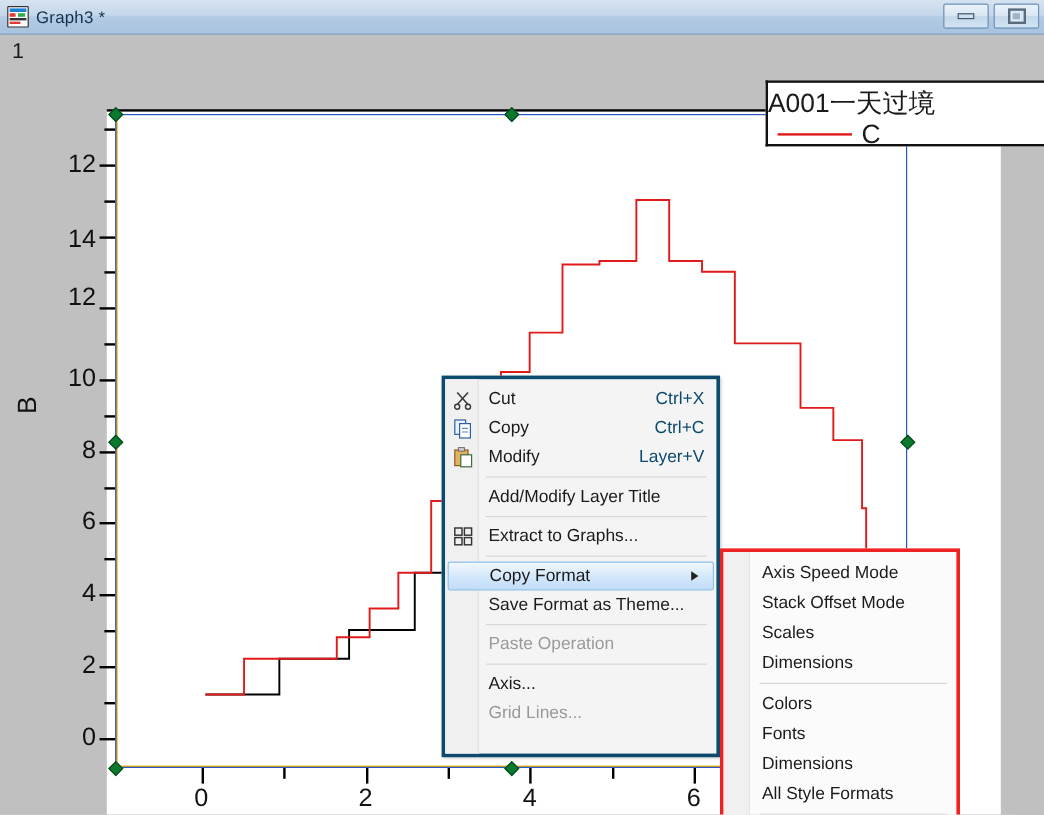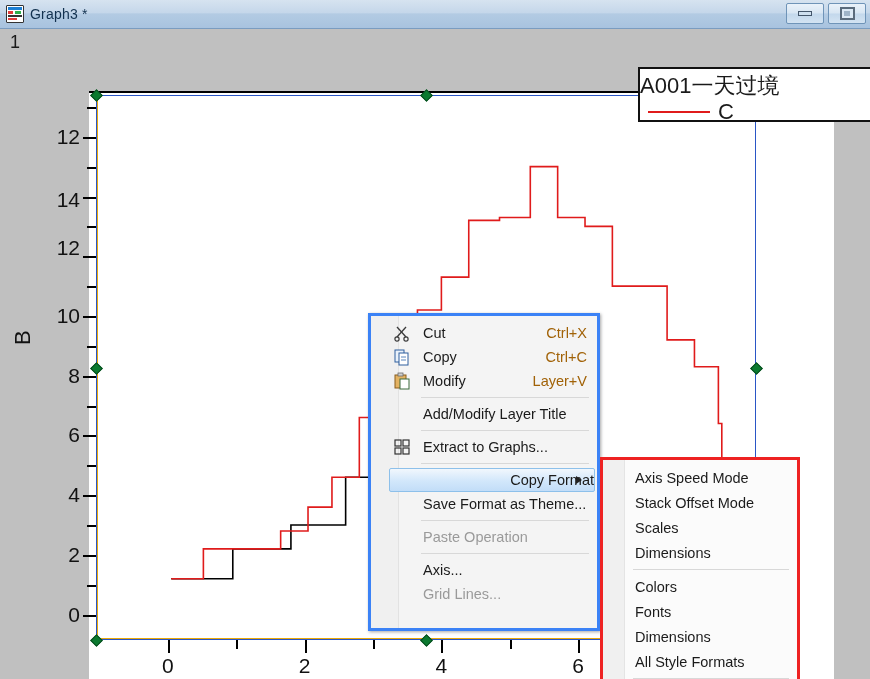--- a/index.html
+++ b/index.html
@@ -100,40 +100,39 @@
     border-right:none;
     overflow:hidden;
   }
   .leg-row{position:absolute;display:flex;align-items:center;height:20px;}
   .leg-line{display:block;width:62px;height:2px;margin-right:8px;margin-left:8px;}
   .leg-text{font-size:22px;color:#1a1a1a;white-space:nowrap;line-height:1;}
 
   
   #ctx{
     position:absolute;left:368px;top:284px;width:232px;height:318px;
-    border:3px solid #3b82f6;
+    border:3px solid #0c4a6e;
     background:#f4f4f4;
     box-shadow:1px 1px 3px rgba(0,0,0,.35);
-    padding-left:16px;
   }
   #ctx .gutter{
     position:absolute;left:0;top:0;width:28px;height:100%;
     background:#f0f0f0;border-right:1px solid #e2e2e2;
   }
   .mi{
     position:relative;height:24px;display:flex;align-items:center;
     font-size:14.5px;color:#1b1b1b;cursor:default;
     padding-left:36px;
   }
-  .mi .acc{position:absolute;right:10px;font-size:14.5px;color:#a16207;}
+  .mi .acc{position:absolute;right:10px;font-size:14.5px;color:#0c4a6e;}
   .mi.disabled{color:#9a9a9a;}
   .mi.sel{
     background:linear-gradient(to bottom,#f1f7fd,#d2e7fb 55%,#c2ddf8);
     border:1px solid #8dc0ea;border-radius:2px;
-    margin:0 2px;padding-left:34px;justify-content:flex-end;
+    margin:0 2px;padding-left:34px;
   }
   .mi .arrow{
     position:absolute;right:12px;width:0;height:0;
     border-left:6px solid #222;border-top:4px solid transparent;border-bottom:4px solid transparent;
   }
   .msep{height:1px;background:#d8d8d8;margin:4px 8px 4px 34px;}
   .mi .icn{position:absolute;left:6px;width:18px;height:18px;}
 
   
   #submenu{

